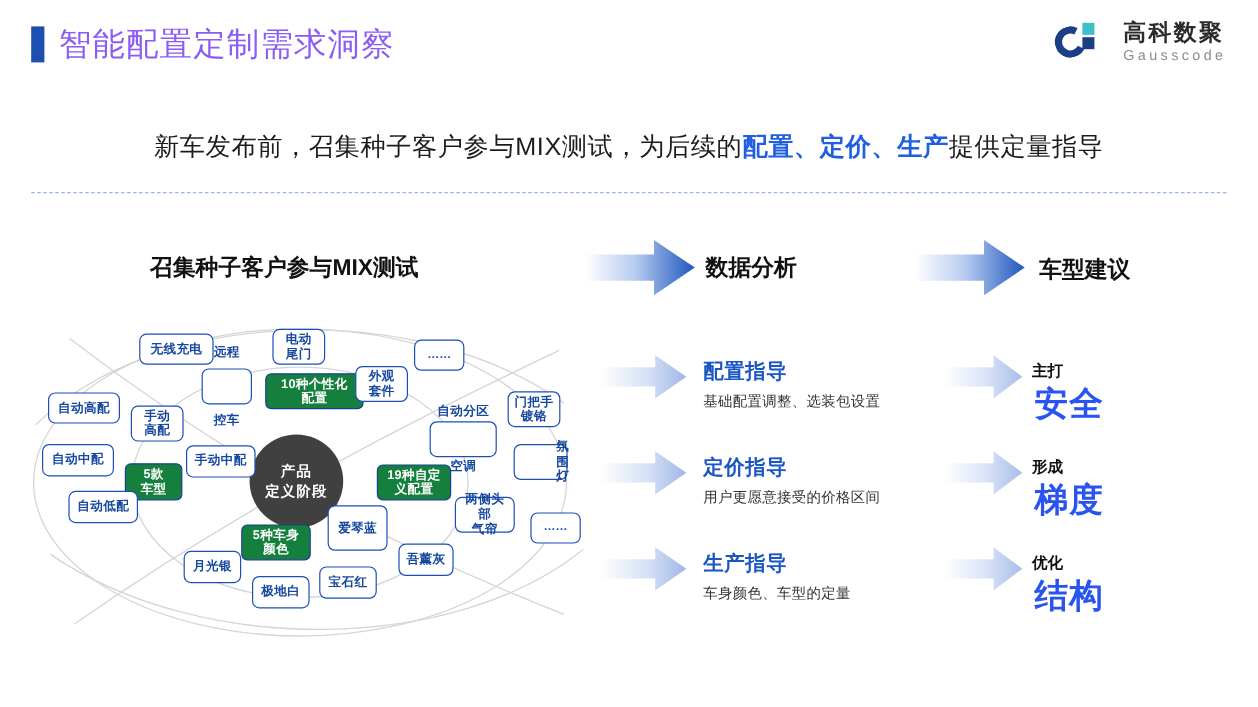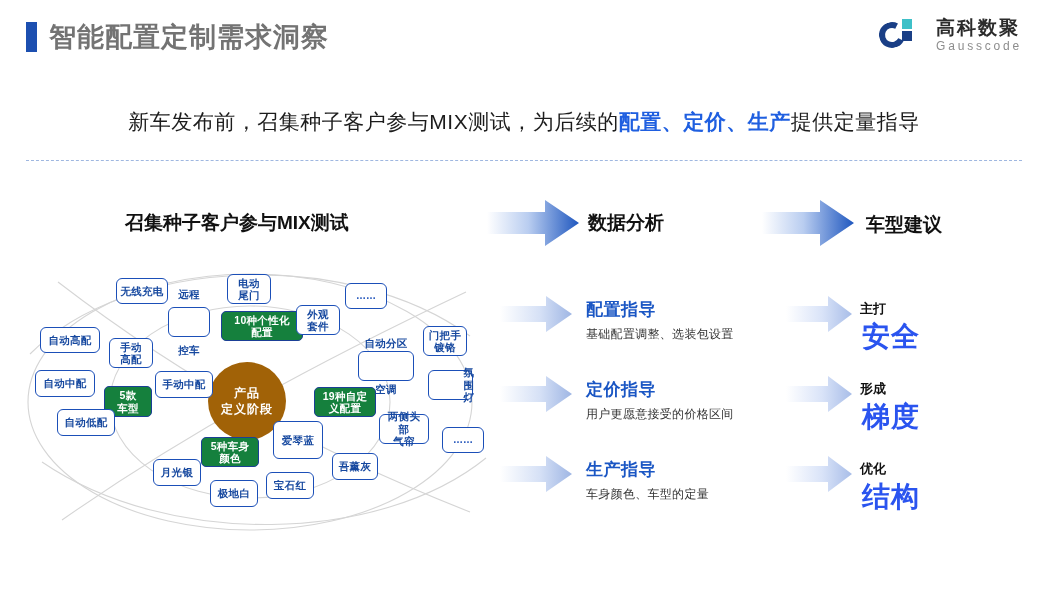--- a/index.html
+++ b/index.html
@@ -8,21 +8,21 @@
     background:#ffffff;
     font-family:"Liberation Sans","DejaVu Sans",sans-serif;
     overflow:hidden;position:relative;
     -webkit-font-smoothing:antialiased;
   }
   .slide{position:absolute;inset:0;}
 
   
   .title-bar{position:absolute;left:26px;top:22px;display:flex;align-items:center;gap:12px;}
   .title-accent{width:11px;height:30px;background:#1c4fb0;}
-  .title-text{font-size:27px;font-weight:bold;color:#737373;letter-spacing:1px;line-height:1;}
+  .title-text{font-size:27px;font-weight:normal;color:#8b5cf6;letter-spacing:1px;line-height:1;}
 
   .logo{position:absolute;right:26px;top:18px;display:flex;align-items:center;gap:23px;}
   .logo-mark{position:relative;width:34px;height:34px;}
   .logo-g{position:absolute;left:0;top:4px;width:26px;height:26px;border:6px solid #1a3f86;border-radius:50%;box-sizing:border-box;border-right-color:transparent;transform:rotate(-18deg);}
   .logo-sq{position:absolute;right:1px;top:1px;width:10px;height:10px;background:#3ec0c8;}
   .logo-sq2{position:absolute;right:1px;top:13px;width:10px;height:10px;background:#1a3f86;}
   .logo-text{display:flex;flex-direction:column;line-height:1;}
   .logo-cn{font-size:19px;font-weight:bold;color:#2b2b2b;letter-spacing:2px;}
   .logo-en{font-size:12px;color:#8d8d8d;letter-spacing:2.8px;margin-top:3px;}
 
@@ -56,21 +56,21 @@
   .node{
     position:absolute;box-sizing:border-box;
     border:1.6px solid #1b4fb8;border-radius:6px;background:#fff;
     color:#16489f;font-size:10.5px;font-weight:bold;line-height:1.18;
     display:flex;align-items:center;justify-content:center;text-align:center;
     padding:2px 3px;letter-spacing:.3px;
   }
   .node.fill{background:#15803d;border-color:#1b3f96;color:#fff;border-radius:5px;}
   .node.dots{color:#1b4fb8;font-size:10px;letter-spacing:0;}
   .center-circle{
-    position:absolute;border-radius:50%;background:#a16207;color:#fff;
+    position:absolute;border-radius:50%;background:#404040;color:#fff;
     display:flex;flex-direction:column;align-items:center;justify-content:center;
     font-size:12px;font-weight:bold;line-height:1.35;letter-spacing:1px;
   }
 </style>
 </head>
 <body>
 
 <div class="slide">
 
   <div class="title-bar">
@@ -207,21 +207,21 @@
     </div>
     <div class="node fill" style="left:296px;top:125px;width:62px;height:30px;flex-direction:column;">
       <span>19种自定</span>
       <span>义配置</span>
     </div>
     <div class="node fill" style="left:183px;top:175px;width:58px;height:30px;flex-direction:column;">
       <span>5种车身</span>
       <span>颜色</span>
     </div>
 
-    <div class="node" style="left:98px;top:16px;width:52px;height:26px;">
+    <div class="node" style="left:98px;top:16px;width:62px;height:26px;">
         <span>无线充电</span>
       </div>
     <div class="node" style="left:209px;top:12px;width:44px;height:30px;flex-direction:column;">
         <span>电动</span>
         <span>尾门</span>
       </div>
     <div class="node" style="left:150px;top:45px;width:42px;height:30px;flex-direction:column;gap:44px;">
         <span>远程</span>
         <span>控车</span>
       </div>

